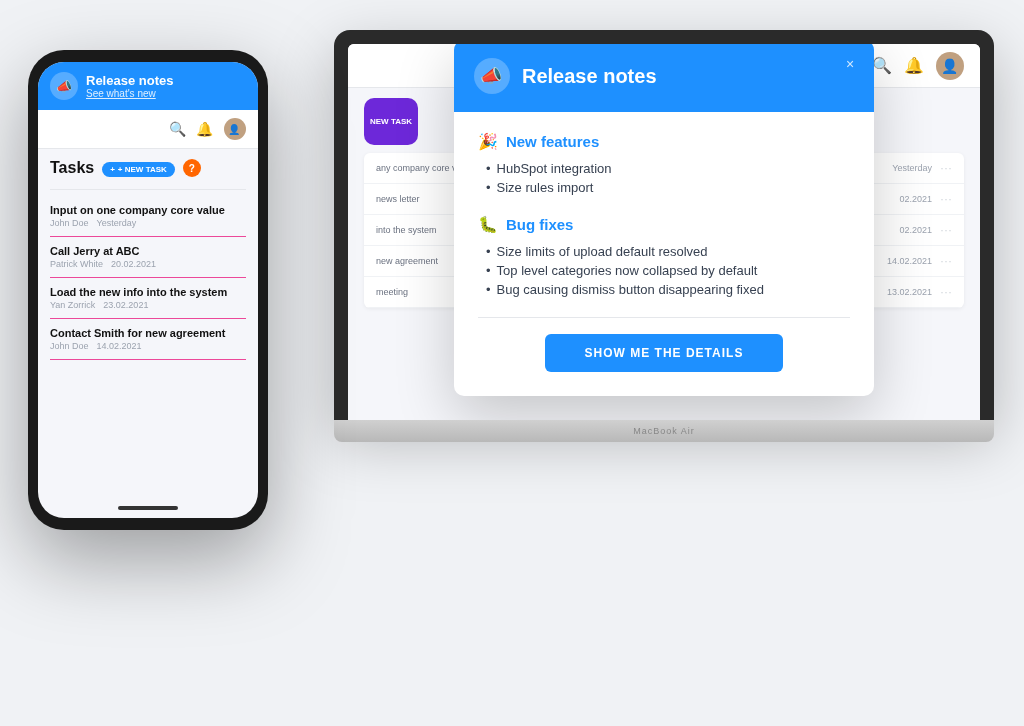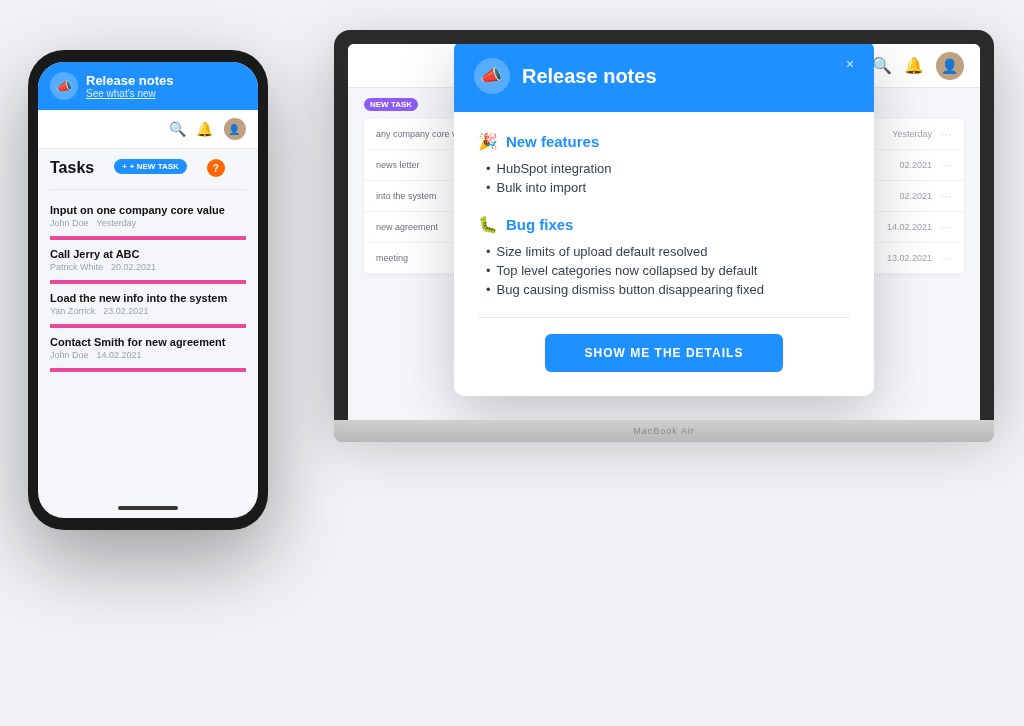--- a/index.html
+++ b/index.html
@@ -109,24 +109,24 @@
       background: #f5f6fa;
     }
 
     .new-task-bar {
       display: flex;
       align-items: center;
       margin-bottom: 8px;
     }
 
     .new-task-badge {
-      background: #8b5cf6;
+      background: #6d28d9;
       color: white;
       font-size: 8px;
-      padding: 2px 6px;
+      padding: 19px 6px;
       border-radius: 10px;
       font-weight: 600;
       margin-right: 6px;
       cursor: pointer;
     }
 
     .laptop-table {
       background: white;
       border-radius: 6px;
       overflow: hidden;
@@ -383,22 +383,22 @@
       justify-content: center;
       font-size: 10px;
     }
 
     .phone-content {
       padding: 10px 12px;
     }
 
     .phone-tasks-header {
       display: flex;
-      align-items: flex-start;
-      gap: 20px;
+      align-items: flex-end;
+      gap: 8px;
       margin-bottom: 12px;
     }
 
     .phone-tasks-title {
       font-size: 16px;
       font-weight: 700;
       color: #111;
     }
 
     .phone-new-task-btn {
@@ -429,21 +429,21 @@
     }
 
     .phone-divider {
       border: none;
       border-top: 1px solid #e5e7eb;
       margin: 6px 0;
     }
 
     .phone-task-item {
       padding: 8px 0;
-      border-bottom: 4px solid #ec4899;
+      border-bottom: 1px solid #ec4899;
     }
 
     .phone-task-title {
       font-size: 11px;
       font-weight: 600;
       color: #111;
       margin-bottom: 2px;
     }
 
     .phone-task-meta {
@@ -527,21 +527,21 @@
             </div>
             <div class="modal-body">
               <div class="modal-section">
                 <div class="modal-section-title">
                   <span class="modal-section-icon">🎉</span>
                   <span>New features</span>
                 </div>
                 <ul class="modal-list">
 
                 <li>HubSpot integration</li>
-                    <li>Bulk into import</li>
+                    <li>Size rules import</li>
                   </ul>
               </div>
               <div class="modal-section">
                 <div class="modal-section-title">
                   <span class="modal-section-icon">🐛</span>
                   <span>Bug fixes</span>
                 </div>
                 <ul class="modal-list">
 
                 <li>Size limits of upload default resolved</li>

